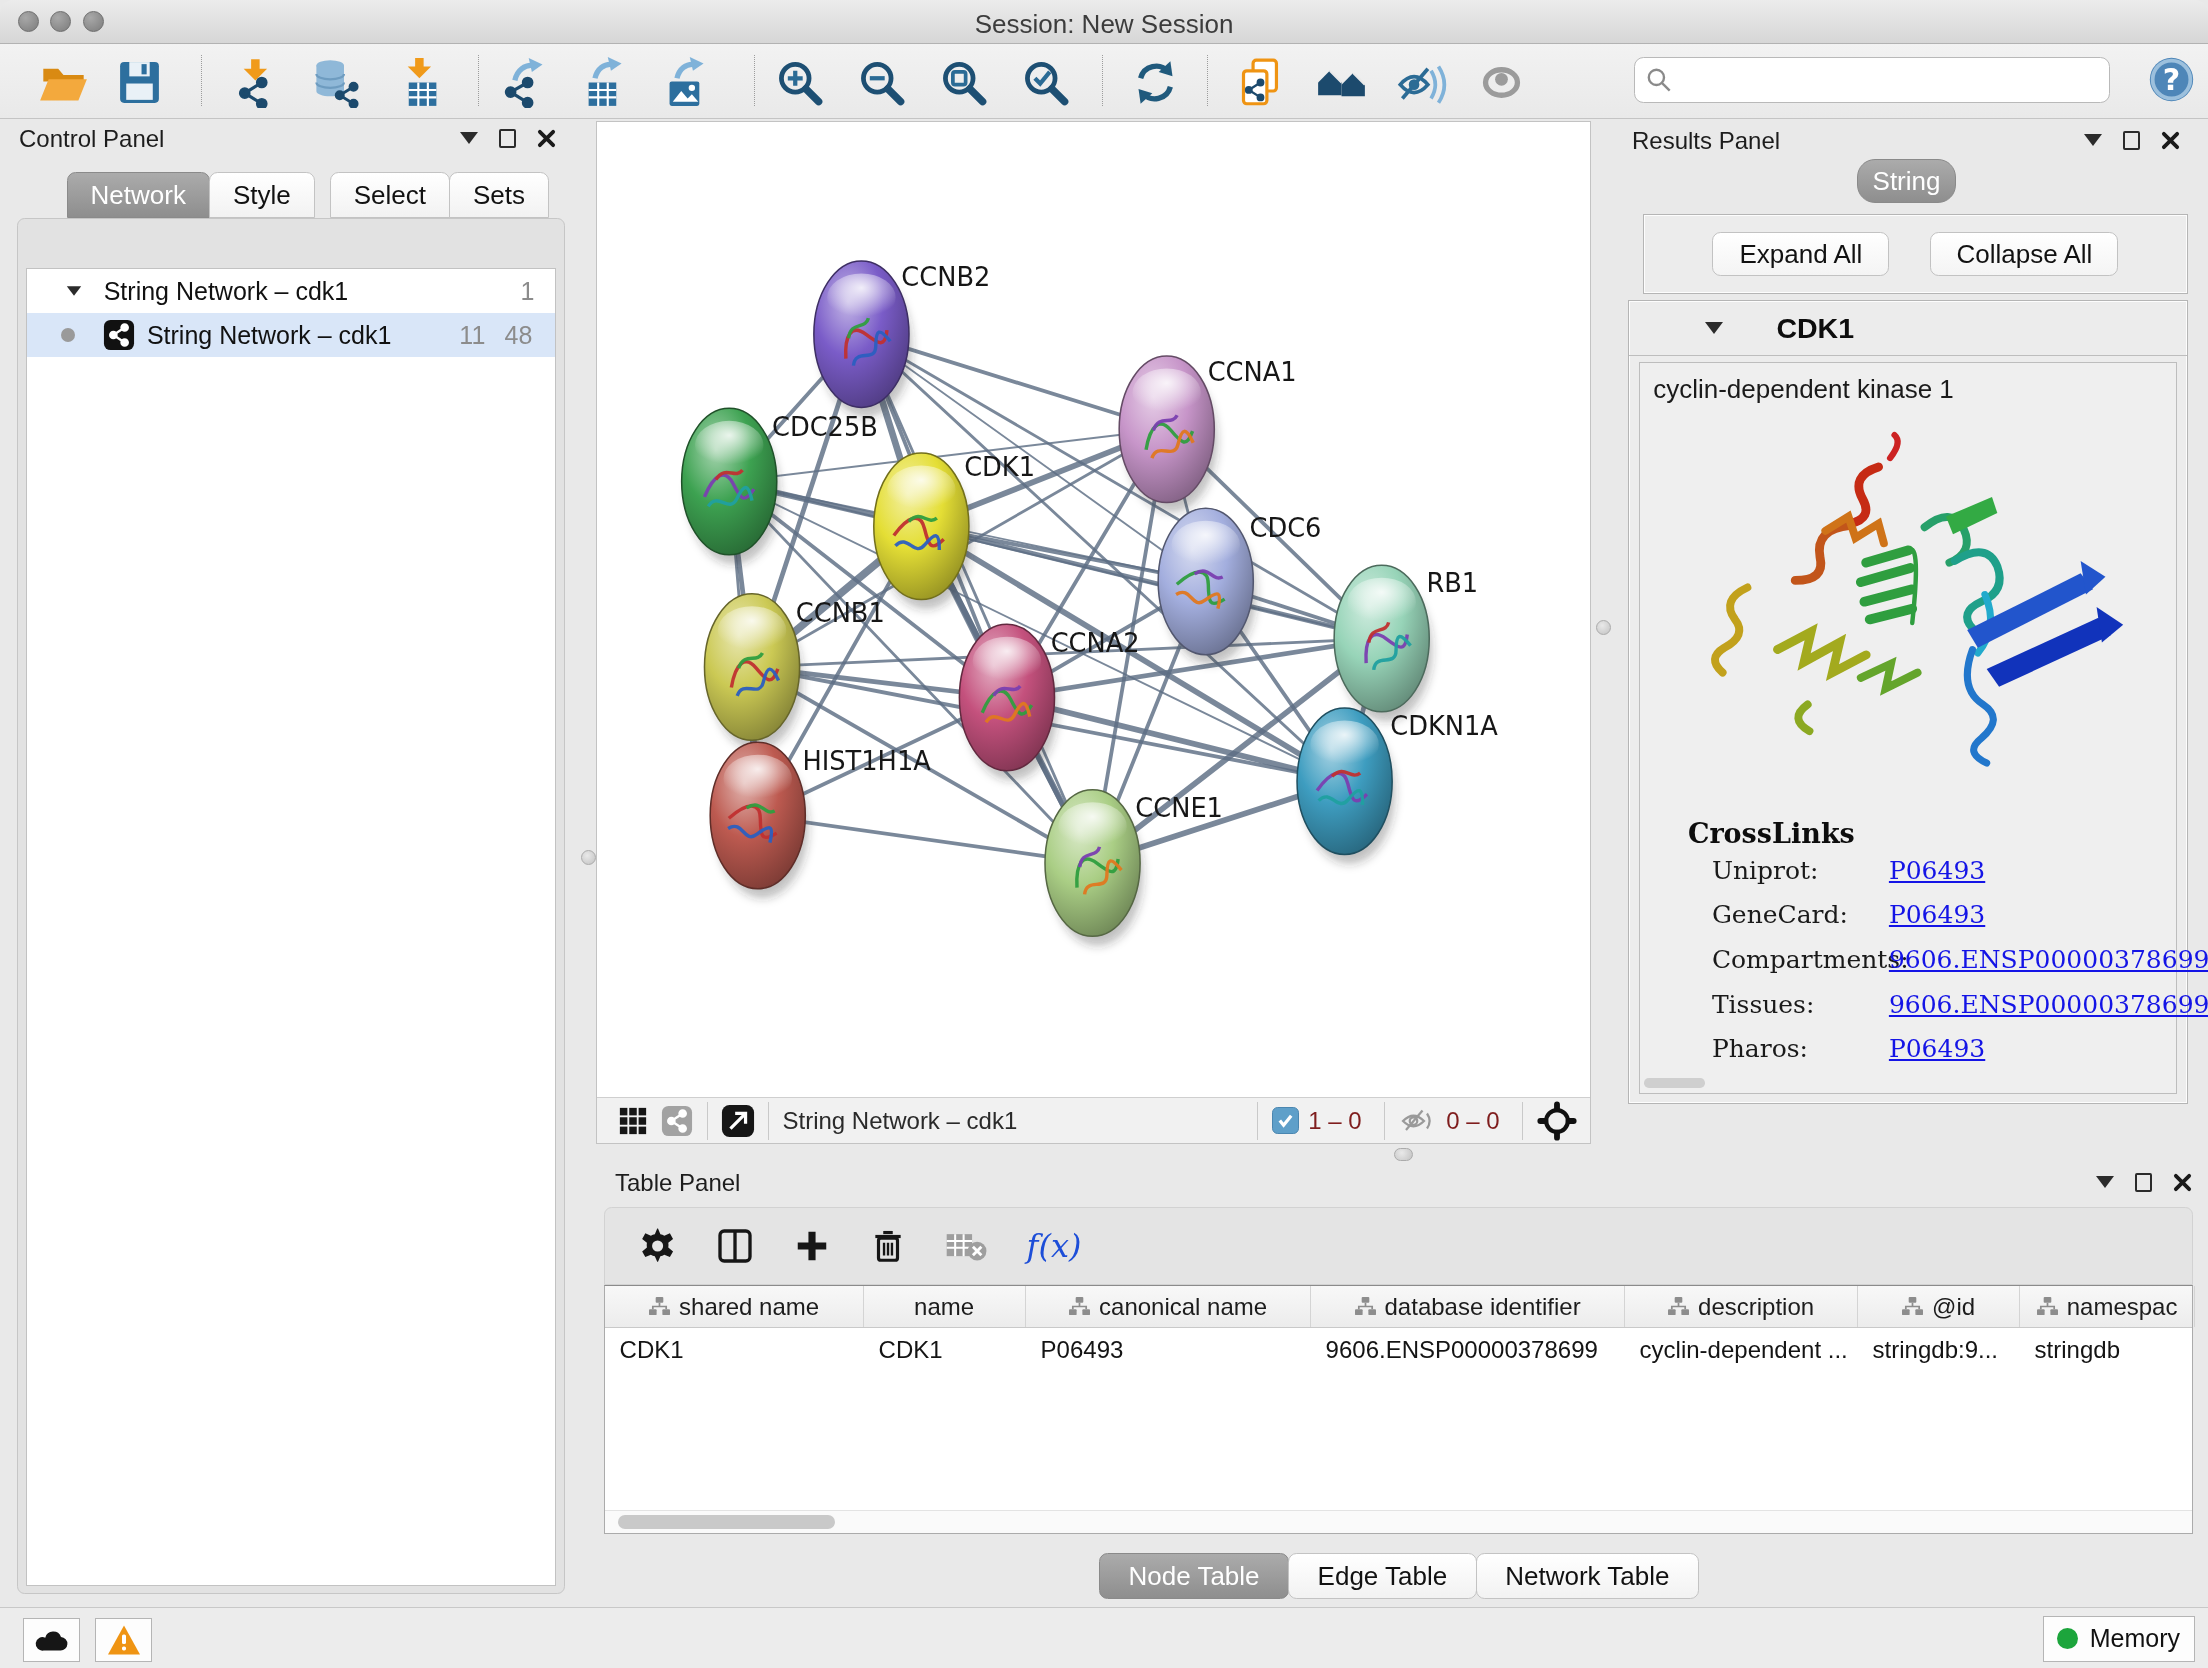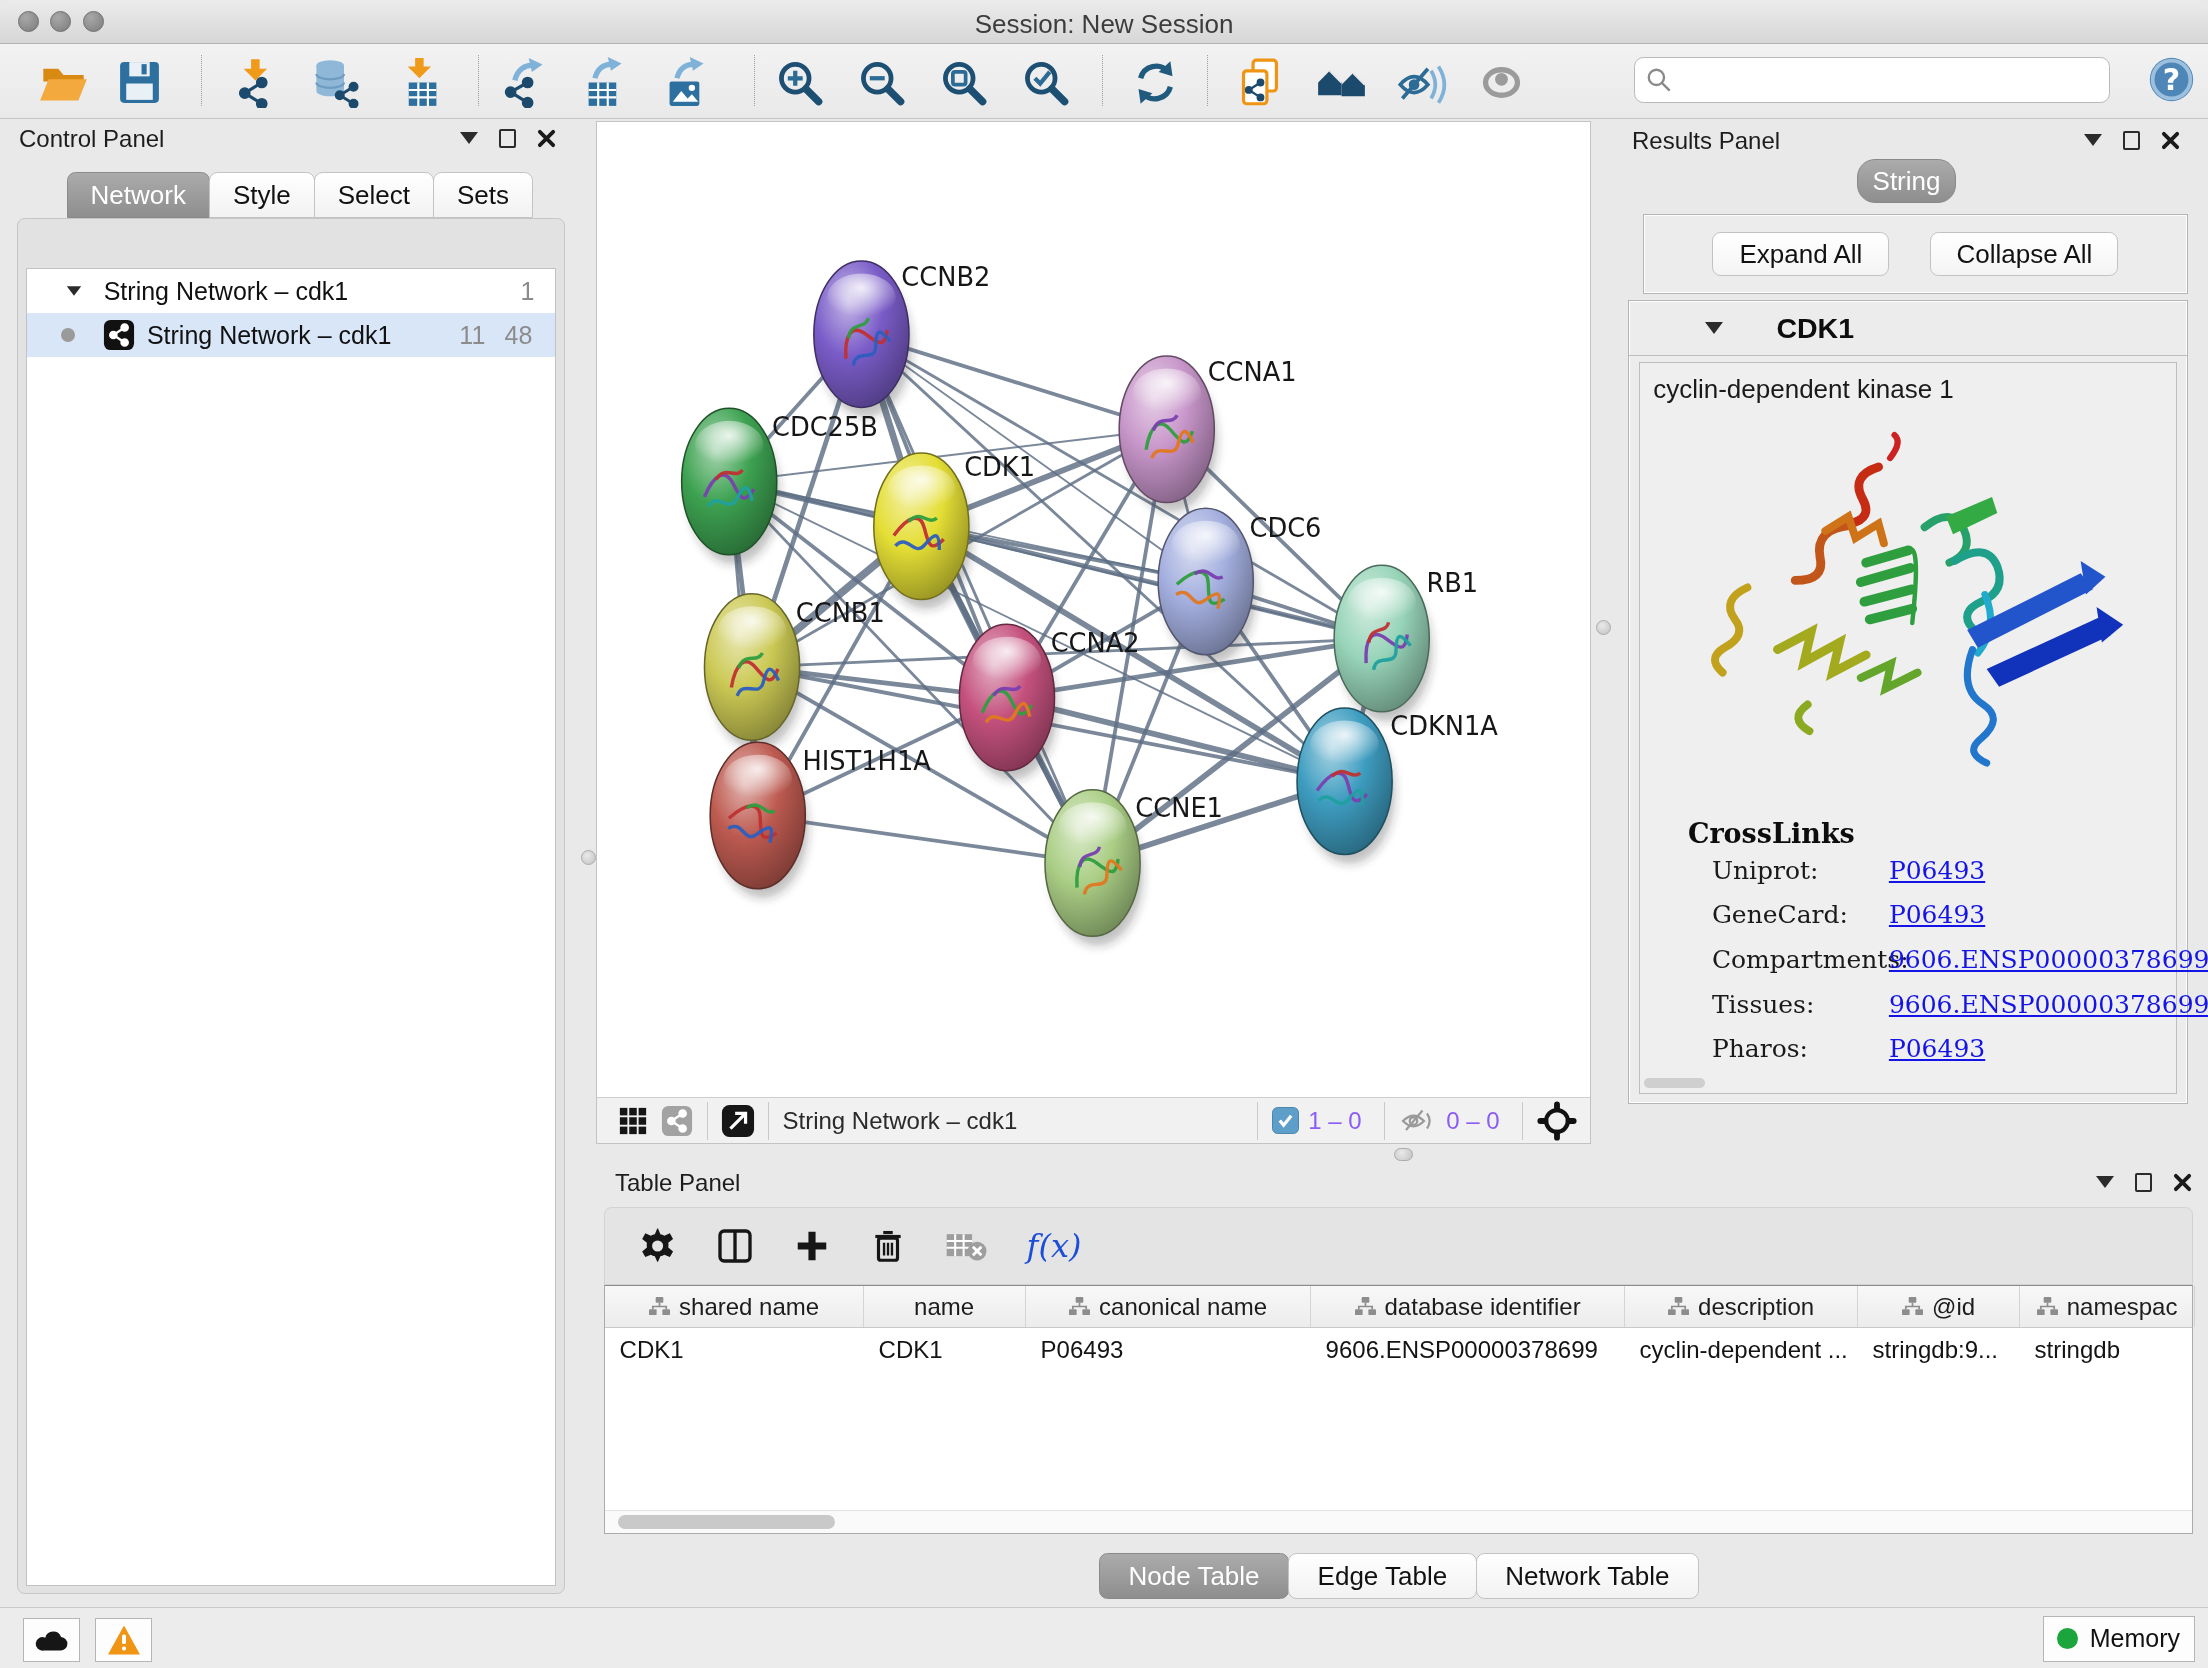--- a/index.html
+++ b/index.html
@@ -47,21 +47,21 @@
   .tree-row .count { color:#8c8c8c; }
   .tree-row.selected { background:#d9e6f8; }
 
   
   .network-view { position:absolute; left:596px; top:121px; width:995px; height:1023px;
     background:#fff; border:1px solid #c3c3c3; }
   .net-footer { position:absolute; left:0; bottom:0; width:100%; height:46px; background:#f1f1f1;
     border-top:1px solid #cfcfcf; display:flex; align-items:center; }
   .nf-sep { height:38px; border-left:1px solid #c9c9c9; margin:0 13.3px; }
   .nf-name { font-size:24px; color:#2a2a2a; }
-  .nf-count { font-size:24px; color:#8b5cf6; margin:0 9.5px; }
+  .nf-count { font-size:24px; color:#7f1d1d; margin:0 9.5px; }
   .nf-check { width:27px; height:27px; border-radius:5.7px; background:#5e9fc9; border:1px solid #4a86b0;
     display:flex; align-items:center; justify-content:center; }
 
   .split-dot { position:absolute; background:radial-gradient(circle at 40% 35%, #e9e9e9, #c2c2c2);
     border:1px solid #ababab; border-radius:50%; }
 
   
   .results-panel { position:absolute; left:1617px; top:121px; width:584px; height:1035px; }
   .rp-tab { position:absolute; left:240px; top:38px; width:99px; height:44px;border-radius:18px; }
   .rp-box1 { position:absolute; left:26px; top:93px; right:13.3px; height:80px;
@@ -293,21 +293,21 @@
   <div class="ph-icons" style="right:15px;top:9.5px">
     <div class="tri-down"></div>
     <div class="float-box"></div>
     <svg width="19" height="19" viewBox="0 0 20 20">
       <path d="M3 3l14 14M17 3L3 17" stroke="#1a1a1a" stroke-width="4" stroke-linecap="round"></path>
     </svg>
   </div>
   <div class="cp-tabs">
       <div class="tab selected" style="border-radius: 8.6px 8.6px 0px 0px;">Network</div>
       <div class="tab" style="border-radius: 8.6px 8.6px 0px 0px;">Style</div>
-      <div class="tab" style="border-radius: 8.6px 8.6px 0px 0px;">Select</div>
+      <div class="tab" style="border-radius: 8.6px 8.6px 0px 0px; margin-left: 16px;">Select</div>
       <div class="tab" style="border-radius: 8.6px 8.6px 0px 0px;">Sets</div>
     </div>
   <div class="cp-group">
     <div class="net-list">
       <div class="tree-row">
         <div class="tri-down" style="margin-left:38px;transform:scale(0.8)"></div>
         <span style="margin-left:21px">String Network – cdk1</span>
         <span class="count" style="position:absolute;right:21px">1</span>
       </div>
       <div class="tree-row selected">

